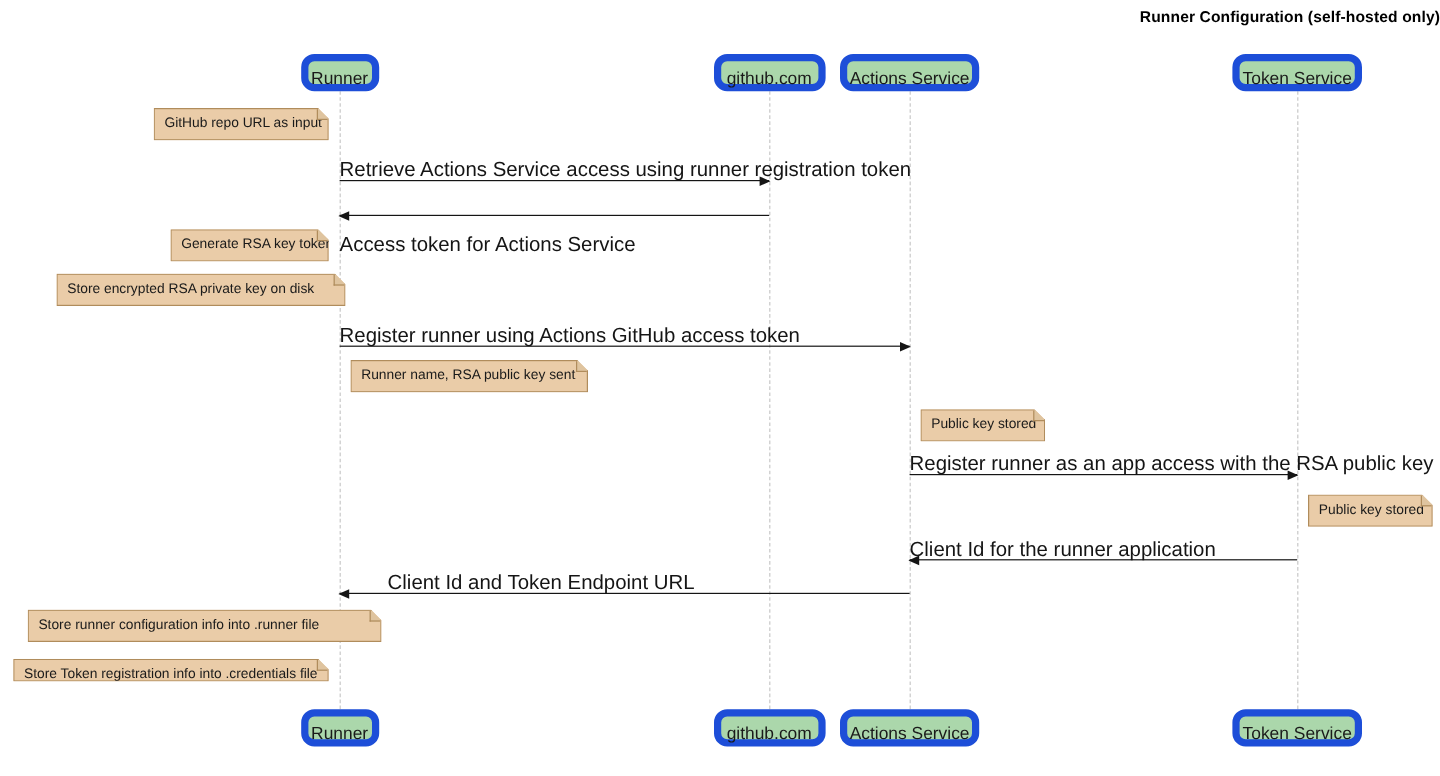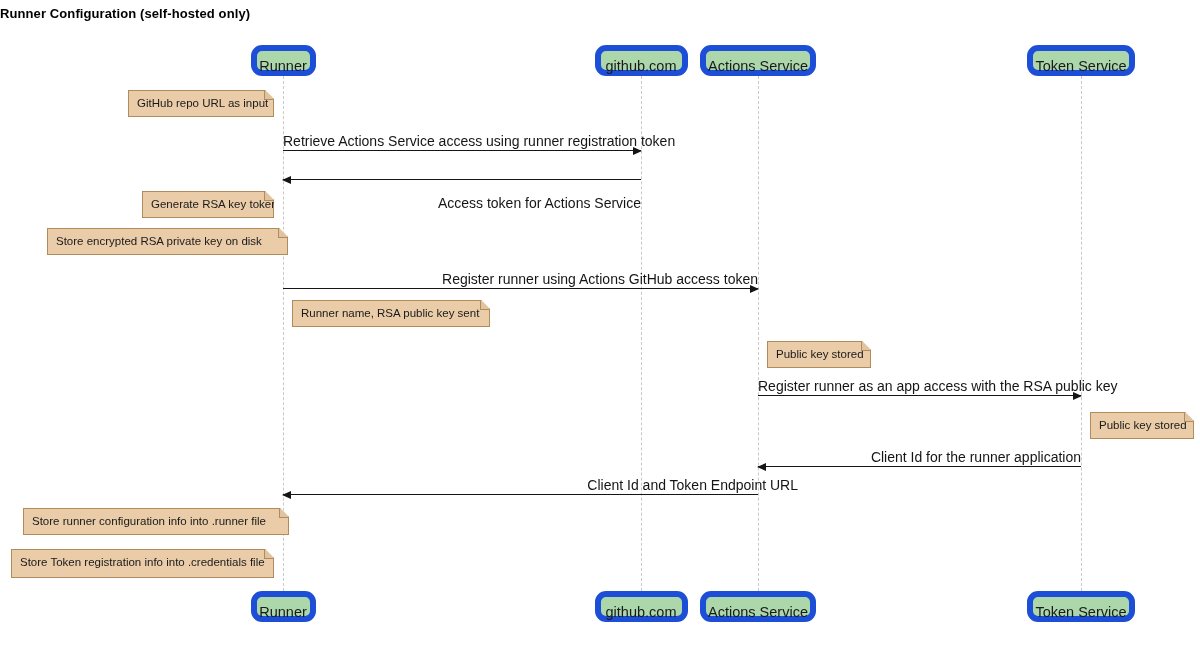--- a/index.html
+++ b/index.html
@@ -16,21 +16,21 @@
     width: 1200px;
     height: 647px;
     background: #ffffff;
     overflow: hidden;
   }
   .diagram-title {
     position: absolute;
     top: 6px;
     left: 0;
     width: 1200px;
-    text-align: left;
+    text-align: right;
     font-size: 13px;
     font-weight: bold;
     color: #000000;
     letter-spacing: 0.1px;
   }
   
   .lifeline {
     position: absolute;
     width: 0px;
     border-left: 1px dashed #c8c8c8;
@@ -90,24 +90,24 @@
   .arrowhead.right {
     right: -1px;
     border-left: 9px solid #151515;
   }
   .arrowhead.left {
     left: -1px;
     border-right: 9px solid #151515;
   }
   .msg-label {
     position: absolute;
-    font-size: 14px;
+    font-size: 17px;
     color: #151515;
     white-space: nowrap;
-    text-align: right;
+    text-align: left;
     line-height: 13px;
   }
 </style>
 </head>
 <body>
 
 <div id="canvas">
 
   <div class="diagram-title">Runner Configuration (self-hosted only)</div>
 
@@ -153,17 +153,17 @@
       </div>
       <div class="msg-label" style="left: 283px; width: 475px; top: 479px; padding-left: 40px;">Client Id and Token Endpoint URL</div>
     </div>
   <div id="notes-layer">
       <div class="note" style="left: 128px; top: 90px; width: 146px; height: 27px;"><span>GitHub repo URL as input</span><span class="fold"></span></div>
       <div class="note" style="left: 142px; top: 191px; width: 132px; height: 27px;"><span>Generate RSA key token</span><span class="fold"></span></div>
       <div class="note" style="left: 47px; top: 228px; width: 241px; height: 27px;"><span>Store encrypted RSA private key on disk</span><span class="fold"></span></div>
       <div class="note" style="left: 292px; top: 300px; width: 198px; height: 27px;"><span>Runner name, RSA public key sent</span><span class="fold"></span></div>
       <div class="note" style="left: 767px; top: 341px; width: 104px; height: 27px;"><span>Public key stored</span><span class="fold"></span></div>
       <div class="note" style="left: 1090px; top: 412px; width: 104px; height: 27px;"><span>Public key stored</span><span class="fold"></span></div>
-      <div class="note" style="left: 23px; top: 508px; width: 266px; height: 27px;"><span>Store runner configuration info into .runner file</span><span class="fold"></span></div>
-      <div class="note" style="left: 11px; top: 549px; width: 263px; height: 29px;"><span>Store Token registration info into .credentials file</span><span class="fold"></span></div>
+      <div class="note" style="left: 23px; top: 508px; width: 295px; height: 27px;"><span>Store runner configuration info into .runner file</span><span class="fold"></span></div>
+      <div class="note" style="left: 11px; top: 549px; width: 263px; height: 19px;"><span>Store Token registration info into .credentials file</span><span class="fold"></span></div>
     </div>
 
 </div>
 
 </body></html>

